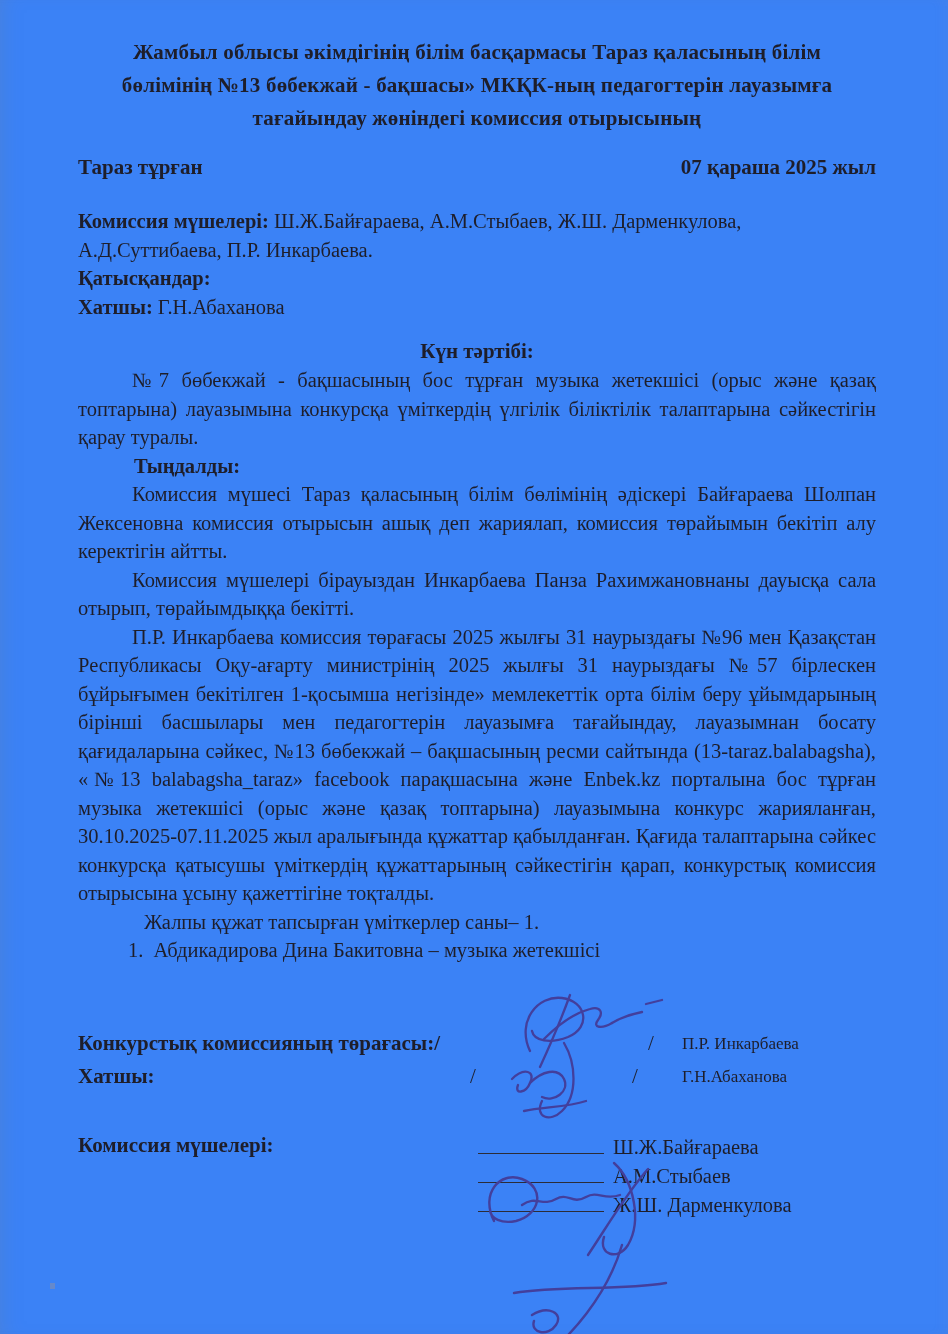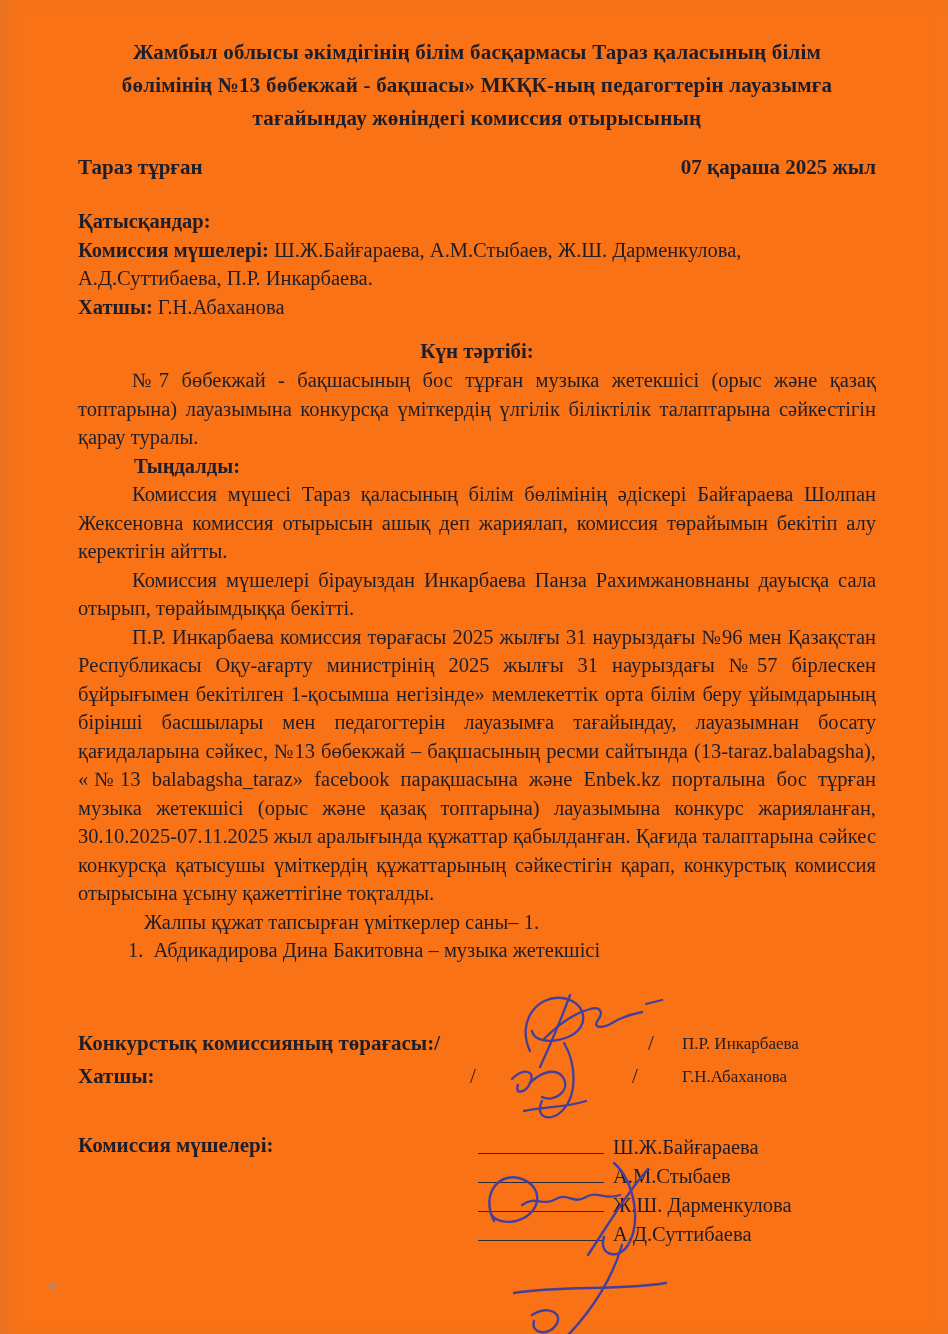--- a/index.html
+++ b/index.html
@@ -1,18 +1,18 @@
 <!DOCTYPE html>
 <html><head>
 <meta charset="utf-8">
 <style>
   html,body { margin:0; padding:0; background:#e9e9e9; }
   .page {
     position:relative; width:948px; height:1334px; margin:0 auto;
-    background:#f97316; overflow:hidden;
+    background:#3b82f6; overflow:hidden;
     font-family:"Liberation Serif","DejaVu Serif",serif;
     color:#1e1e2a;
     box-shadow:inset 14px 0 26px -18px rgba(120,125,130,.35), inset -10px 0 20px -16px rgba(150,150,150,.2);
   }
   .content { padding:36px 72px 0 78px; }
 
   .doc-title { text-align:center; font-weight:bold; font-size:21px; line-height:33px; letter-spacing:.2px; }
   .protocol-no { text-align:center; font-weight:bold; font-size:22px; margin-top:26px; line-height:28px; }
   .city-row { display:flex; justify-content:space-between; font-weight:bold; font-size:21px; margin-top:18px; line-height:28px; }
 
@@ -53,22 +53,22 @@
       <div>тағайындау жөніндегі комиссия отырысының</div>
     </div>
 
 
     <div class="city-row">
       <span>Тараз тұрған</span>
       <span>07 қараша 2025 жыл</span>
     </div>
 
     <div class="body-text participants">
+      <div><span class="lbl">Комиссия мүшелері:</span> <span>Ш.Ж.Байғараева, А.М.Стыбаев, Ж.Ш. Дарменкулова, А.Д.Суттибаева, П.Р. Инкарбаева.</span></div>
       <div><span class="lbl">Қатысқандар:</span></div>
-      <div><span class="lbl">Комиссия мүшелері:</span> <span>Ш.Ж.Байғараева, А.М.Стыбаев, Ж.Ш. Дарменкулова, А.Д.Суттибаева, П.Р. Инкарбаева.</span></div>
       <div><span class="lbl">Хатшы:</span> <span>Г.Н.Абаханова</span></div>
     </div>
 
     <div class="agenda-head">Күн тәртібі:</div>
 
     <div class="body-text">
       <p class="para">№7 бөбекжай - бақшасының бос тұрған музыка жетекшісі (орыс және қазақ топтарына) лауазымына конкурсқа үміткердің үлгілік біліктілік талаптарына сәйкестігін қарау туралы.</p>
       <div class="heard-head">Тыңдалды:</div>
       <p class="para">Комиссия мүшесі Тараз қаласының білім бөлімінің әдіскері Байғараева Шолпан Жексеновна комиссия отырысын ашық деп жариялап, комиссия төрайымын бекітіп алу керектігін айтты.</p>
       <p class="para">Комиссия мүшелері бірауыздан Инкарбаева Панза Рахимжановнаны дауысқа сала отырып, төрайымдыққа бекітті.</p>
@@ -103,21 +103,20 @@
         </g>
       </svg>
     </div>
 
     <div class="members-area">
       <div class="m-label">Комиссия мүшелері:</div>
       <div class="m-rows">
         <div class="m-row"><span class="m-line"></span><span class="m-name">Ш.Ж.Байғараева</span></div>
         <div class="m-row"><span class="m-line"></span><span class="m-name">А.М.Стыбаев</span></div>
         <div class="m-row"><span class="m-line"></span><span class="m-name">Ж.Ш. Дарменкулова</span></div>
-        <div class="m-row"><span class="m-line"></span><span class="m-name">А.Д.Суттибаева</span></div>
       </div>
       <svg class="sig-svg" style="left:392px; top:14px" width="240" height="230" viewBox="0 0 240 230">
         <g fill="none" stroke="#433f9c" stroke-width="2.4" stroke-linecap="round">
           <path d="M24,74 C10,46 30,24 52,32 C76,41 70,68 46,74 C32,77 20,72 20,62"></path>
           <path d="M52,58 C66,48 72,60 86,52 C98,45 102,58 116,50 C128,43 134,54 150,48"></path>
           <path d="M144,16 C164,34 172,74 158,98 C148,114 128,108 134,90"></path>
           <path d="M118,108 C138,78 158,44 178,22"></path>
           <path d="M152,98 C138,146 102,192 60,220 C44,230 36,218 50,206"></path>
           <path d="M44,146 C90,138 150,144 196,136"></path>
           <path d="M62,168 C78,158 94,166 86,178 C78,190 60,186 64,174"></path>

